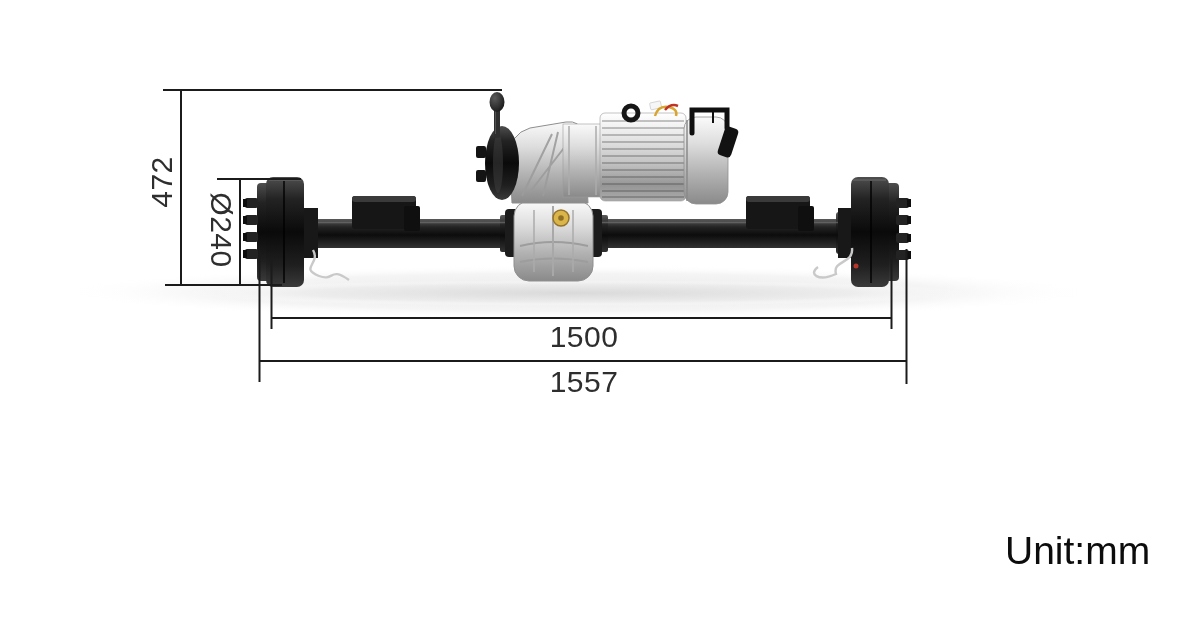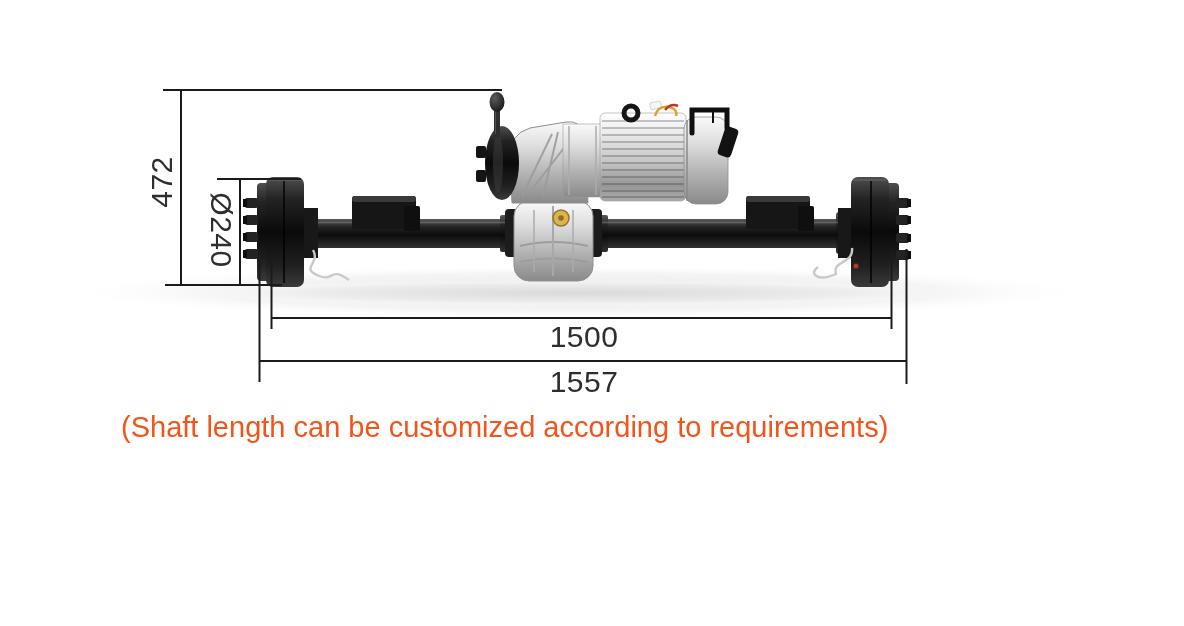--- a/index.html
+++ b/index.html
@@ -217,16 +217,16 @@
   </g>
 
   <g>
     <text class="dim-label" x="161" y="182" text-anchor="middle" dominant-baseline="central" transform="rotate(-90 161 182)">472</text>
     <text class="dim-label" x="221" y="230" text-anchor="middle" dominant-baseline="central" transform="rotate(90 221 230)">Ø240</text>
     <text class="dim-label" x="584" y="336" text-anchor="middle" dominant-baseline="central">1500</text>
     <text class="dim-label" x="584" y="381" text-anchor="middle" dominant-baseline="central">1557</text>
   </g>
 </svg>
 
-  <div class="note">(Shaft length can be customized according to requirements)</div>
-
+
+  <div class="unit">Unit:mm</div>
 
 </div>
 
 </body></html>

